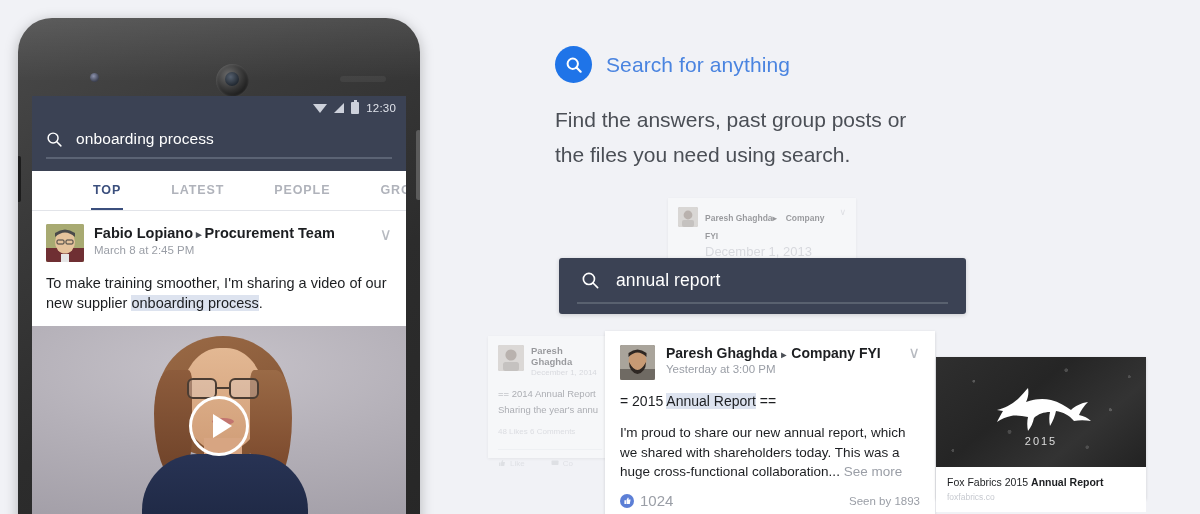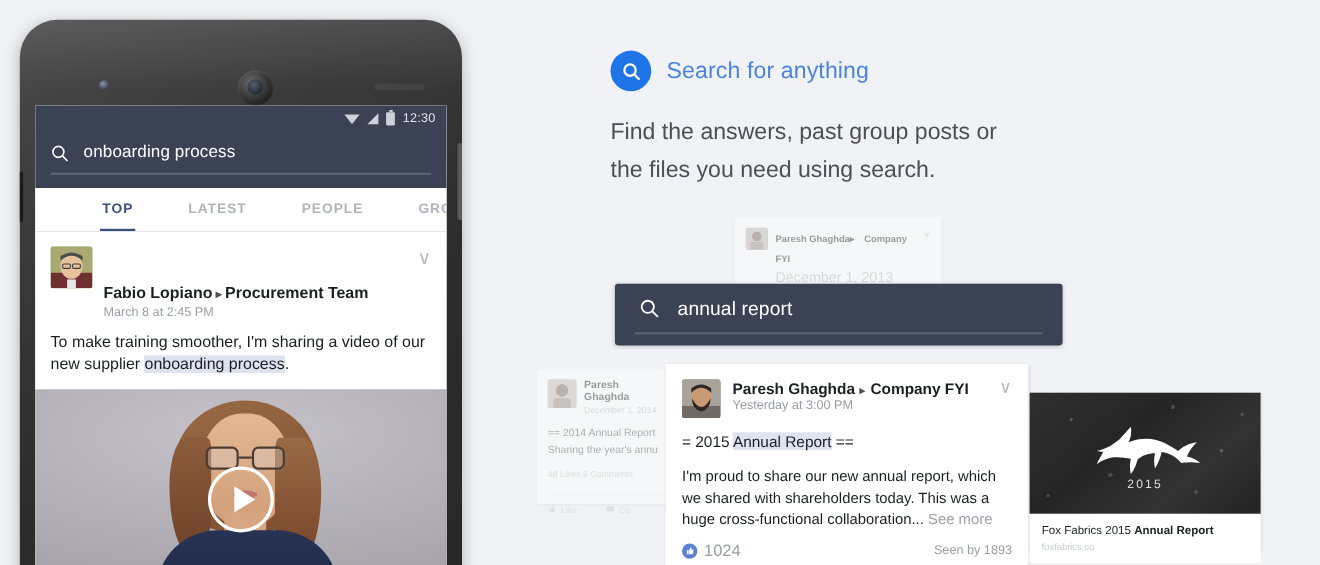--- a/index.html
+++ b/index.html
@@ -255,21 +255,21 @@
             <svg class="av-face" viewBox="0 0 38 38">
               <rect width="38" height="38" fill="#a8aa72"></rect>
               <rect y="24" width="38" height="14" fill="#6f2f33"></rect>
               <ellipse cx="19" cy="18" rx="10" ry="11.5" fill="#e6c39c"></ellipse>
               <path d="M9 13 Q19 4 29 13 L29 9 Q19 2 9 9 Z" fill="#4a4a4a"></path>
               <rect x="11" y="16" width="7" height="4" rx="1" fill="none" stroke="#3b3b3b" stroke-width="1"></rect>
               <rect x="20" y="16" width="7" height="4" rx="1" fill="none" stroke="#3b3b3b" stroke-width="1"></rect>
               <rect x="15" y="30" width="8" height="8" fill="#e6e6e6"></rect>
             </svg>
           </div>
-          <div style="min-width:0;margin-top:34px;">
+          <div style="min-width:0;">
             <div class="pp-name">
               <span>Fabio Lopiano</span><span class="arr">▸</span><span>Procurement Team</span>
             </div>
             <div class="pp-time">March 8 at 2:45 PM</div>
           </div>
           <div class="pp-chev">∨</div>
         </div>
         <div class="pp-body">
           <span>To make training smoother, I'm sharing a video of our new supplier </span><span class="hl">onboarding process</span><span>.</span>
         </div>

